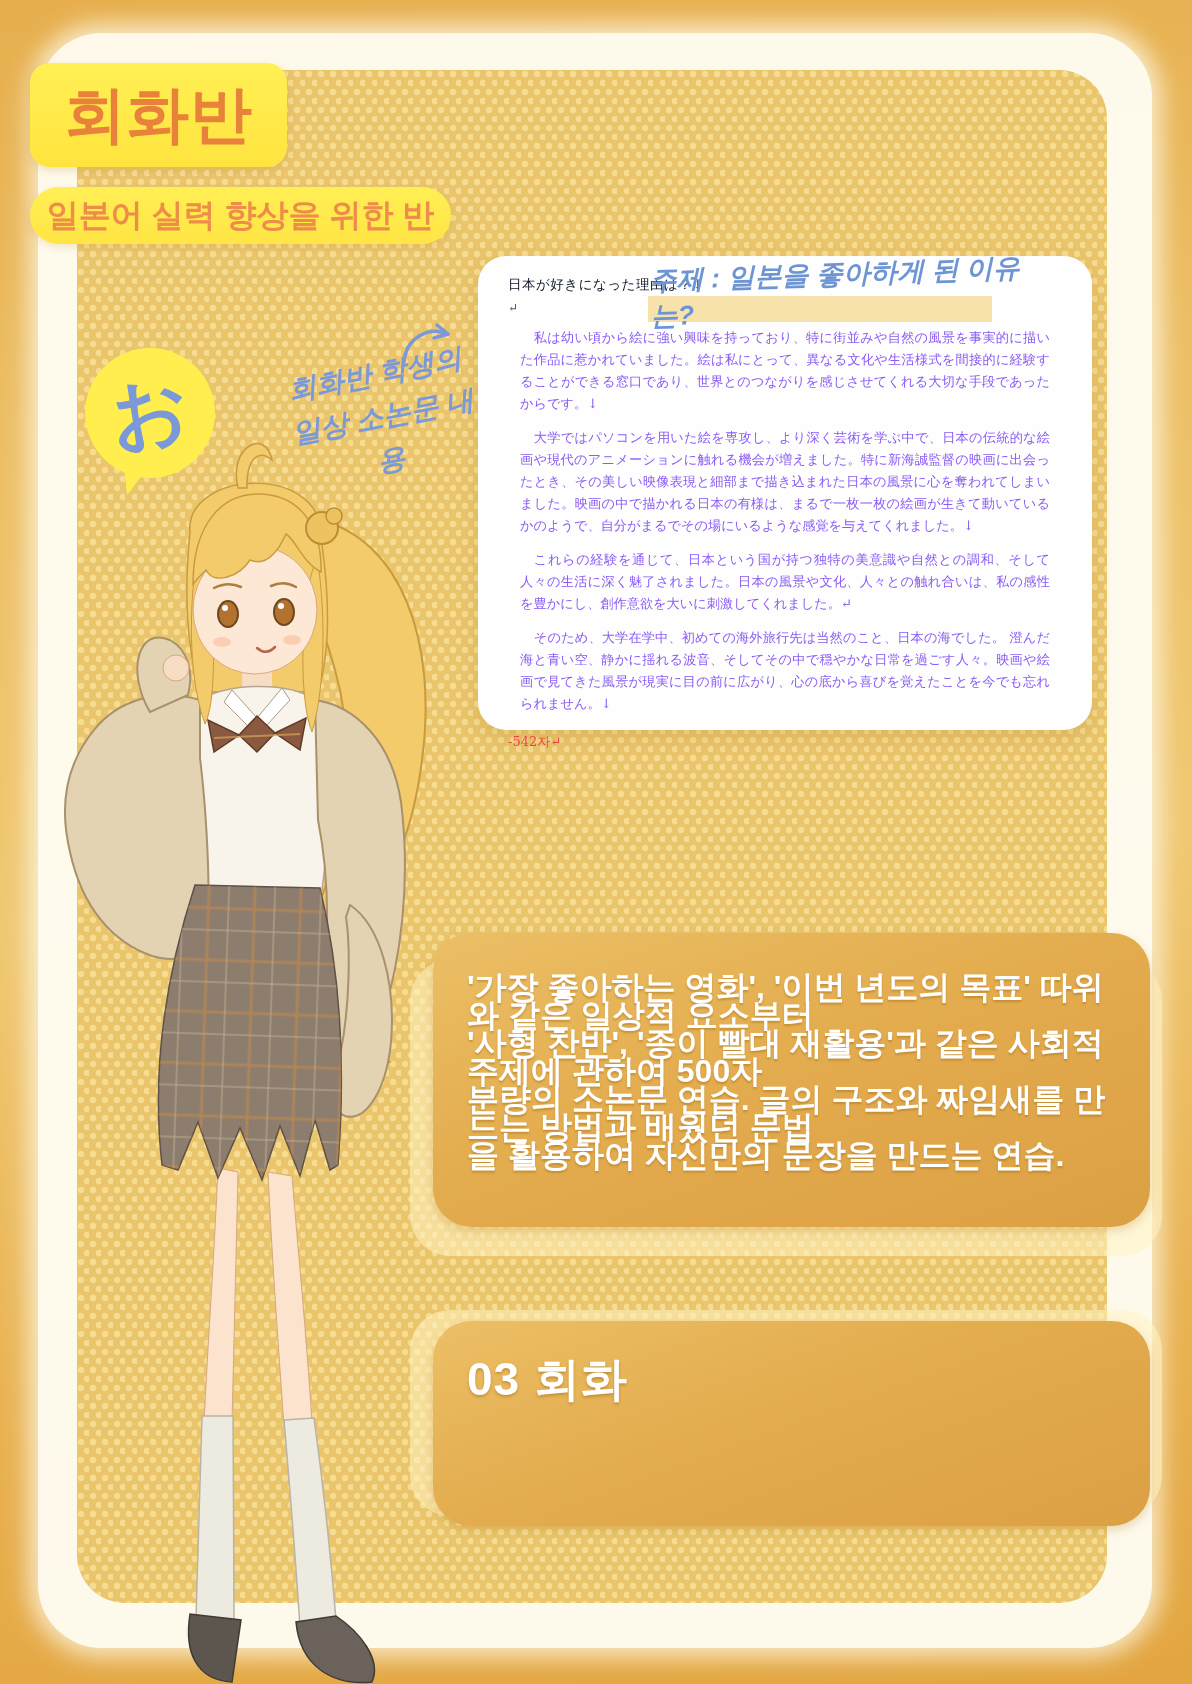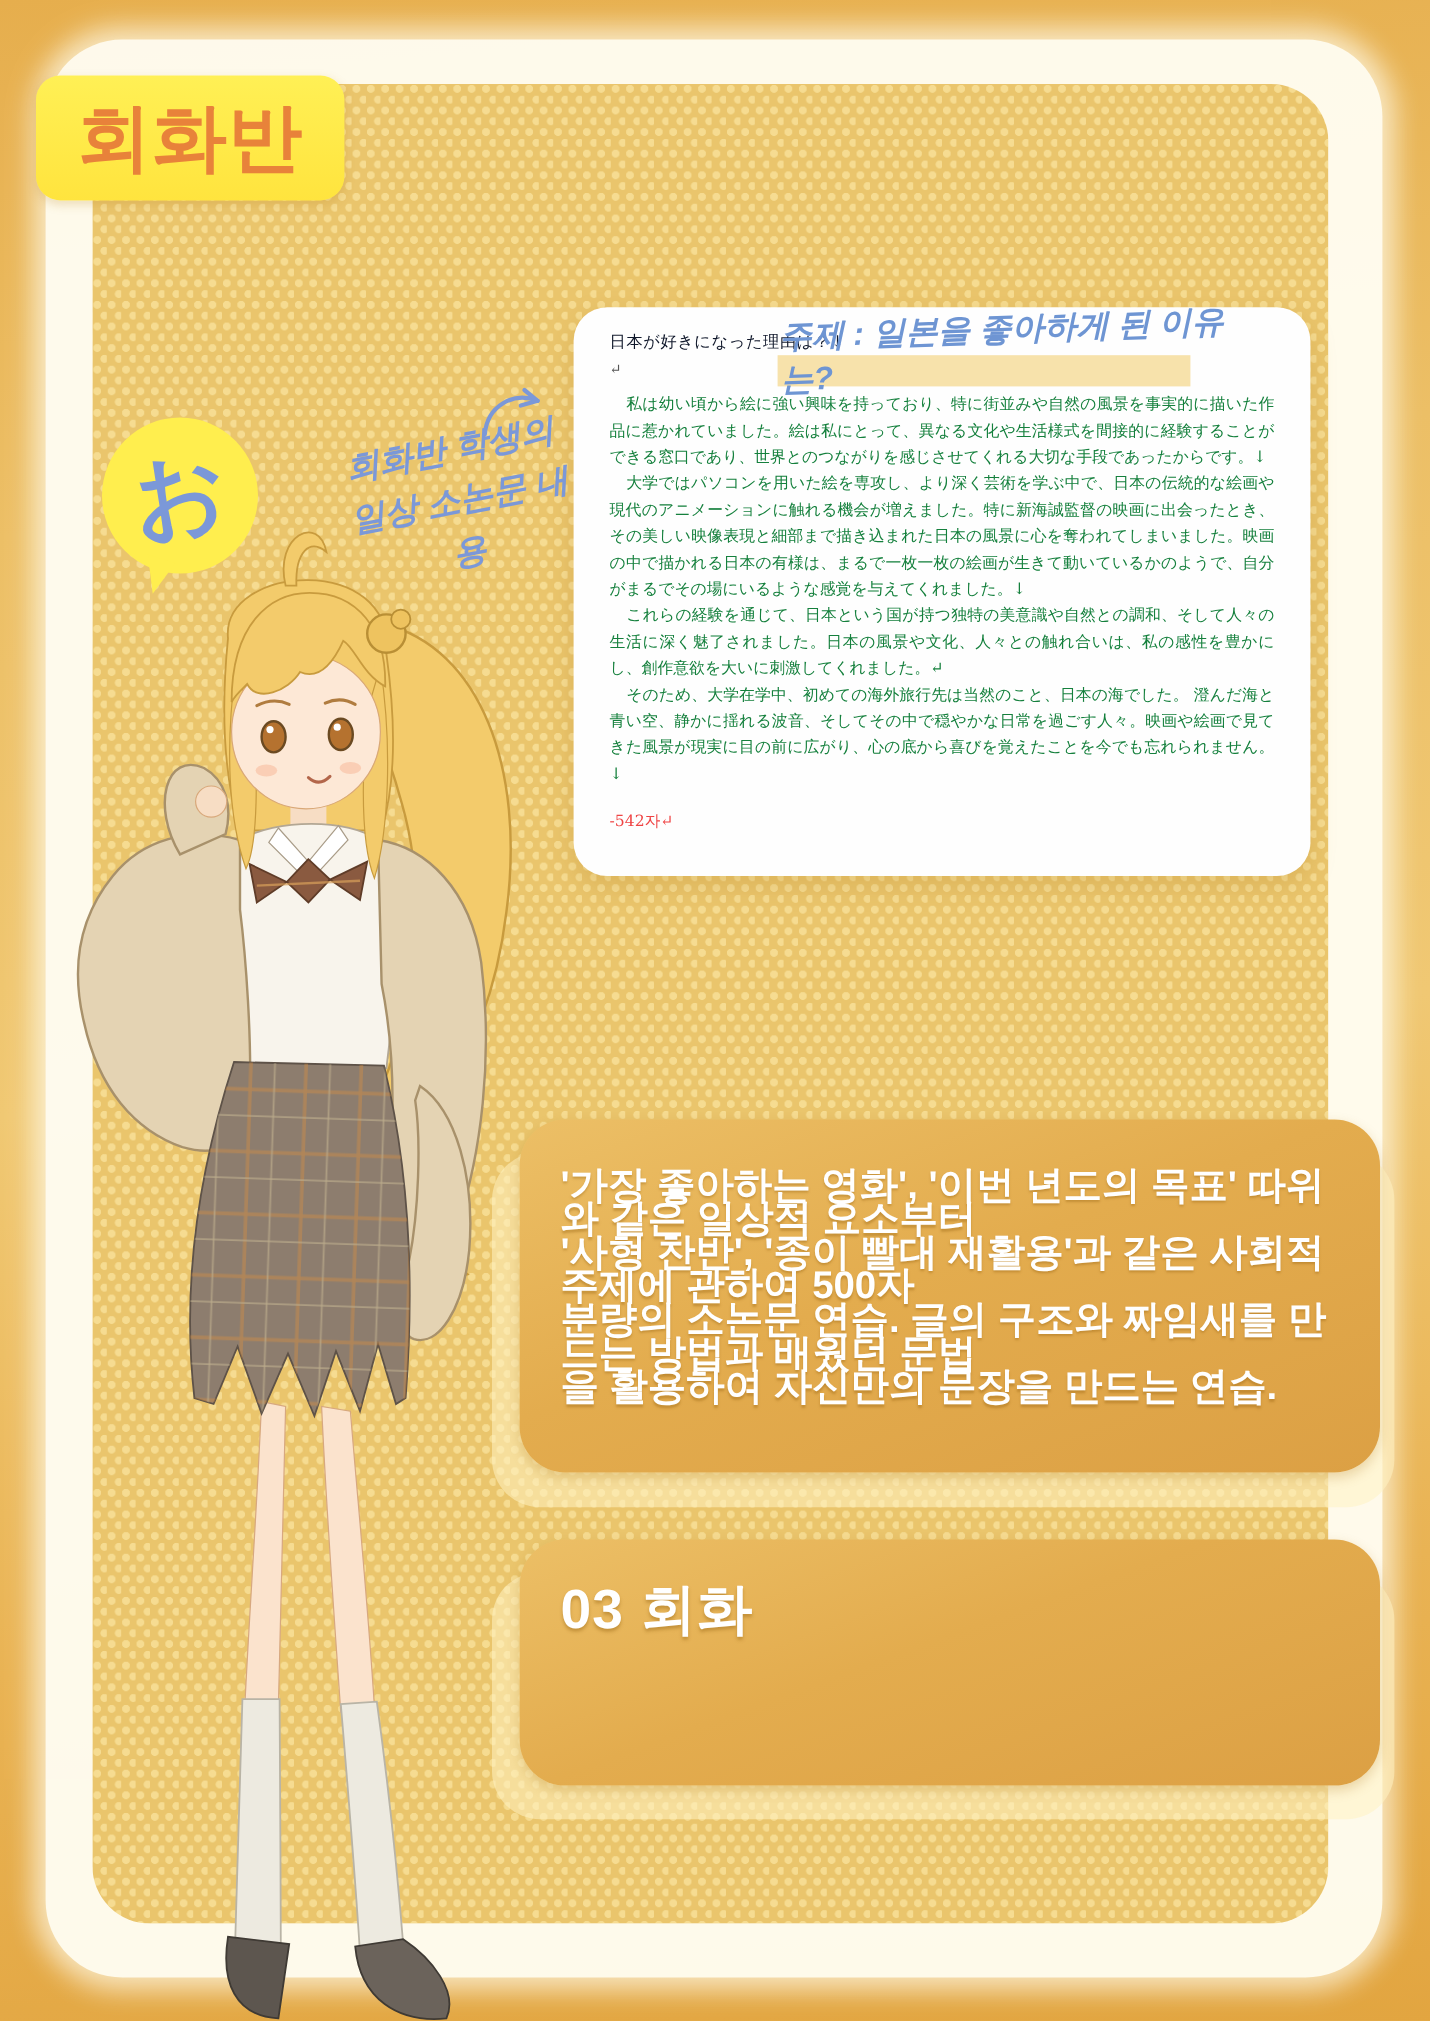--- a/index.html
+++ b/index.html
@@ -61,60 +61,63 @@
   
   .essay-card{
     position:absolute;left:478px;top:256px;width:614px;height:474px;z-index:4;
     background:#fefefe;border-radius:28px;box-shadow:0 8px 20px rgba(180,130,40,.25);
     padding:20px 30px;box-sizing:border-box;
   }
   .essay-head{font-family:"DejaVu Serif","Liberation Serif",serif;font-size:13.5px;color:#0f172a;letter-spacing:.5px;}
   .ret{font-family:"DejaVu Serif",serif;font-size:12px;color:#555;margin-top:7px;}
   .essay-body{margin-top:12px;}
   .essay-body p{
-    margin:0;font-family:"DejaVu Serif","Liberation Serif",serif;
-    font-size:13.2px;line-height:22px;color:#15803d;text-align:justify;text-indent:1.05em;
+    margin:12px;font-family:"DejaVu Serif","Liberation Serif",serif;
+    font-size:13.2px;line-height:22px;color:#8b5cf6;text-align:justify;text-indent:1.05em;
   }
   .essay-foot{margin-top:18px;font-family:"DejaVu Serif",serif;font-size:13px;color:#ef4444;}
   .topic-highlight{position:absolute;left:170px;top:40px;width:344px;height:26px;background:#f7e2ab;z-index:1;}
   .topic-note{
     position:absolute;left:172px;top:0px;width:380px;z-index:2;
     font-size:27px;font-weight:700;font-style:italic;color:#6e95d3;transform:rotate(-2deg);
   }
   
   .backing{position:absolute;background:rgba(255,242,195,.55);border-radius:40px;z-index:5;}
   .backing-02{left:410px;top:960px;width:752px;height:296px;}
   .backing-03{left:410px;top:1310px;width:752px;height:206px;}
   .card{
     position:absolute;left:433px;width:717px;z-index:6;border-radius:38px;
     background:linear-gradient(160deg,#ecbf66 0%,#e3ac4e 45%,#dca044 100%);
     box-shadow:0 4px 10px rgba(170,115,25,.25);
     padding:28px 34px 0 34px;box-sizing:border-box;color:#fff;
   }
   .card-02{top:933px;height:294px;}
-  .card-03{top:1283px;height:205px;}
+  .card-03{top:1321px;height:205px;}
   .card-title{font-size:46px;font-weight:800;letter-spacing:1px;text-shadow:0 2px 3px rgba(140,90,10,.4);}
   .card-body{
     margin-top:12px;font-size:32px;font-weight:700;line-height:28px;
     white-space:pre-line;text-shadow:0 2px 2px rgba(140,90,10,.35);
   }
   .girl{position:absolute;left:0;top:400px;z-index:5;}
 </style>
 </head>
 <body>
 
 <div class="page">
 
   <div class="frame"></div>
   <div class="dotted"></div>
 
   <div class="title-box">
     <div class="t">회화반</div>
   </div>
 
+  <div class="subtitle-pill">
+    <div class="t">일본어 실력 향상을 위한 반</div>
+  </div>
 
   <div class="bubble">
     <div class="c">お</div>
   </div>
   <div class="bubble-tail"></div>
 
   <div class="annotation">회화반 학생의
 일상 소논문 내용</div>
 
   <svg class="arrow-doodle" width="62" height="52" viewBox="0 0 62 52">

